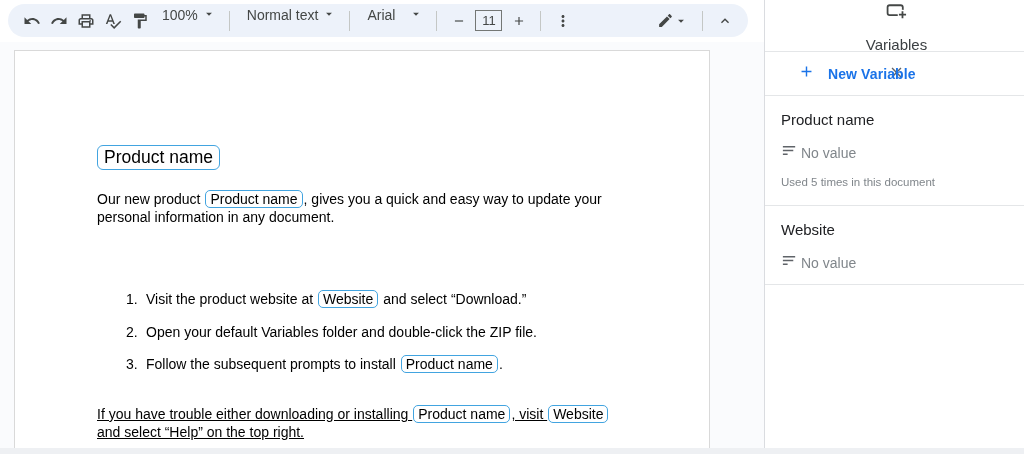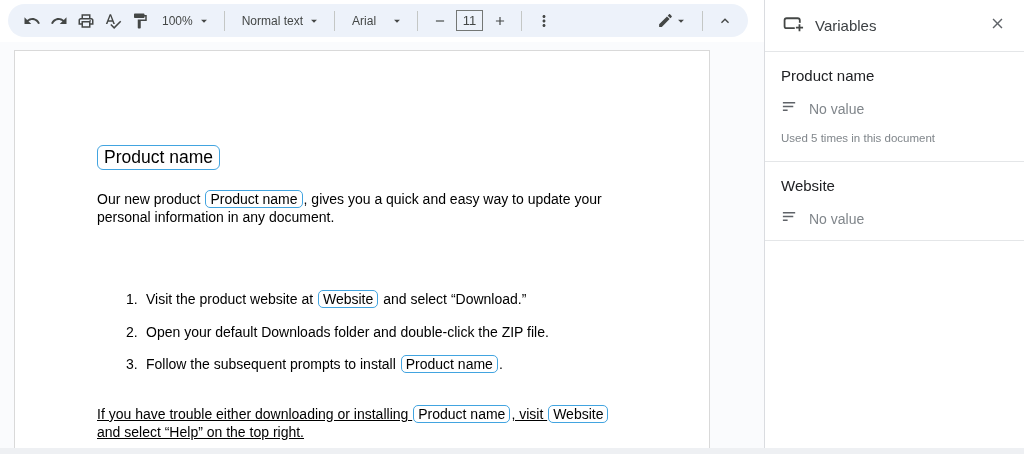--- a/index.html
+++ b/index.html
@@ -28,23 +28,23 @@
   .tb-btn {
     width:27px; height:27px; border-radius:4px;
     display:flex; align-items:center; justify-content:center;
     cursor:pointer; flex:0 0 auto;
   }
   .tb-btn svg { display:block; }
   .tb-divider {
     width:1px; height:20px; background:#c4c7c5; margin:0 8px; flex:0 0 auto;
   }
   .tb-select {
-    display:flex; align-items:center; height:27px; border-radius:4px;
+    display:flex; height:27px; border-radius:4px;
     padding:0 5px; cursor:pointer; flex:0 0 auto;
-    font-size:12px; color:#444746;
+    font-size:14px; color:#444746;
   }
   .tb-select .lbl { padding:0 4px; white-space:nowrap; }
   .tb-select.wide .lbl { padding-right:14px; }
   .arrow-down svg { display:block; }
   .size-box {
     width:27px; height:21px; border:1px solid #747775; border-radius:0;
     background:transparent; text-align:center; font-size:13px; color:#444746;
     margin:0 3px; font-family:"Liberation Sans", sans-serif;
   }
   .tb-spacer { flex:1 1 auto; }
@@ -73,36 +73,36 @@
   .li1 { top:239px; } .li2 { top:272px; } .li3 { top:304px; }
   .para3 { left:82px; top:354px; width:530px;text-decoration:underline; }
 
   
   .panel {
     position:absolute; left:764px; top:0; width:260px; height:454px;
     background:#ffffff; border-left:1px solid #dadce0;
   }
   .panel-header {
     height:52px; display:flex; align-items:center;
-    padding:0 14px 0 18px; gap:11px; border-bottom:1px solid #e4e6e8;
+    padding:0 14px 0 18px; gap:11px; border-bottom:1px solid #e4e6e8;flex-direction:column;
   }
   .panel-title { flex:1 1 auto; font-size:15px; color:#3c4043; }
   .close-btn {
     width:26px; height:26px; border-radius:50%;
     display:flex; align-items:center; justify-content:center; cursor:pointer;
   }
   .new-var-row {
     height:44px; display:flex; align-items:center; gap:13px;
     padding-left:33px; border-bottom:1px solid #e4e6e8; cursor:pointer;
   }
   .new-var-label { font-size:14px; font-weight:bold; color:#1a73e8; letter-spacing:.1px; }
   .var-section { padding:15px 16px 0 14px; border-bottom:1px solid #e4e6e8; }
   .var-name { font-size:15px; color:#202124; margin-bottom:14px; padding-left:2px; }
   .value-row {
-    display:flex; align-items:center; gap:11px; margin-bottom:11px;
+    display:flex; align-items:center; gap:3px; margin-bottom:11px;
     padding-left:2px; cursor:pointer;
   }
   .value-label { font-size:14px; color:#80868b; }
   .var-usage { font-size:11.5px; color:#80868b; padding:2px 0 17px 2px; }
 
   .bottom-edge {
     position:absolute; left:0; bottom:0; width:1024px; height:6px;
     background:#eef0f3; z-index:5;
   }
 </style>
@@ -241,21 +241,21 @@
     </div>
 
     <div class="block para1">Our new product <span class="chip">Product name</span>, gives you a quick and easy way to update your personal information in any document.</div>
 
     <div class="li li1">
       <span class="num">1.</span>
       <span class="txt">Visit the product website at <span class="chip">Website</span> and select “Download.”</span>
     </div>
     <div class="li li2">
       <span class="num">2.</span>
-      <span class="txt">Open your default Downloads folder and double-click the ZIP file.</span>
+      <span class="txt">Open your default Variables folder and double-click the ZIP file.</span>
     </div>
     <div class="li li3">
       <span class="num">3.</span>
       <span class="txt">Follow the subsequent prompts to install <span class="chip">Product name</span>.</span>
     </div>
 
     <div class="block para3">If you have trouble either downloading or installing <span class="chip">Product name</span>, visit <span class="chip">Website</span> and select “Help” on the top right.</div>
   </div>
 </div>
 
@@ -269,20 +269,26 @@
       </svg>
     </span>
     <span class="panel-title">Variables</span>
     <div class="close-btn">
       <span><svg width="17" height="17" viewBox="0 0 24 24" fill="#5f6368">
             <path d="M19 6.41L17.59 5 12 10.59 6.41 5 5 6.41 10.59 12 5 17.59 6.41 19 12 13.41 17.59 19 19 17.59 13.41 12z"></path>
           </svg></span>
     </div>
   </div>
 
+  <div class="new-var-row">
+    <span><svg width="17" height="17" viewBox="0 0 24 24" fill="#1a73e8">
+          <path d="M19 13h-6v6h-2v-6H5v-2h6V5h2v6h6v2z"></path>
+        </svg></span>
+    <span class="new-var-label">New Variable</span>
+  </div>
 
   <div class="var-section">
     <div class="var-name">Product name</div>
     <div class="value-row">
       <span>
         <svg width="17" height="17" viewBox="0 0 18 18">
           <path d="M2 5h13M2 9h11M2 13h5" stroke="#5f6368" stroke-width="1.6" fill="none"></path>
         </svg>
       </span>
       <span class="value-label">No value</span>

